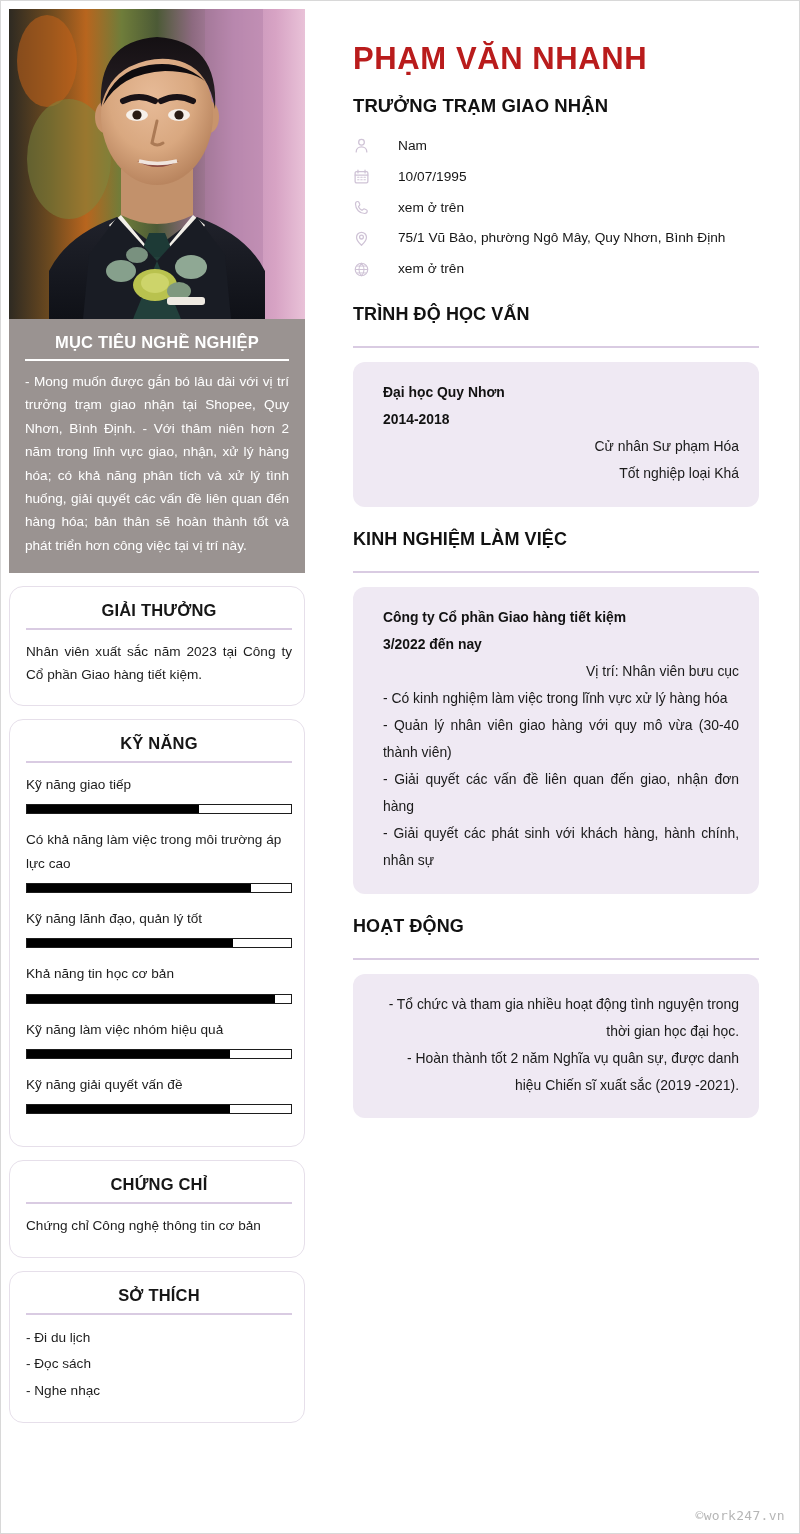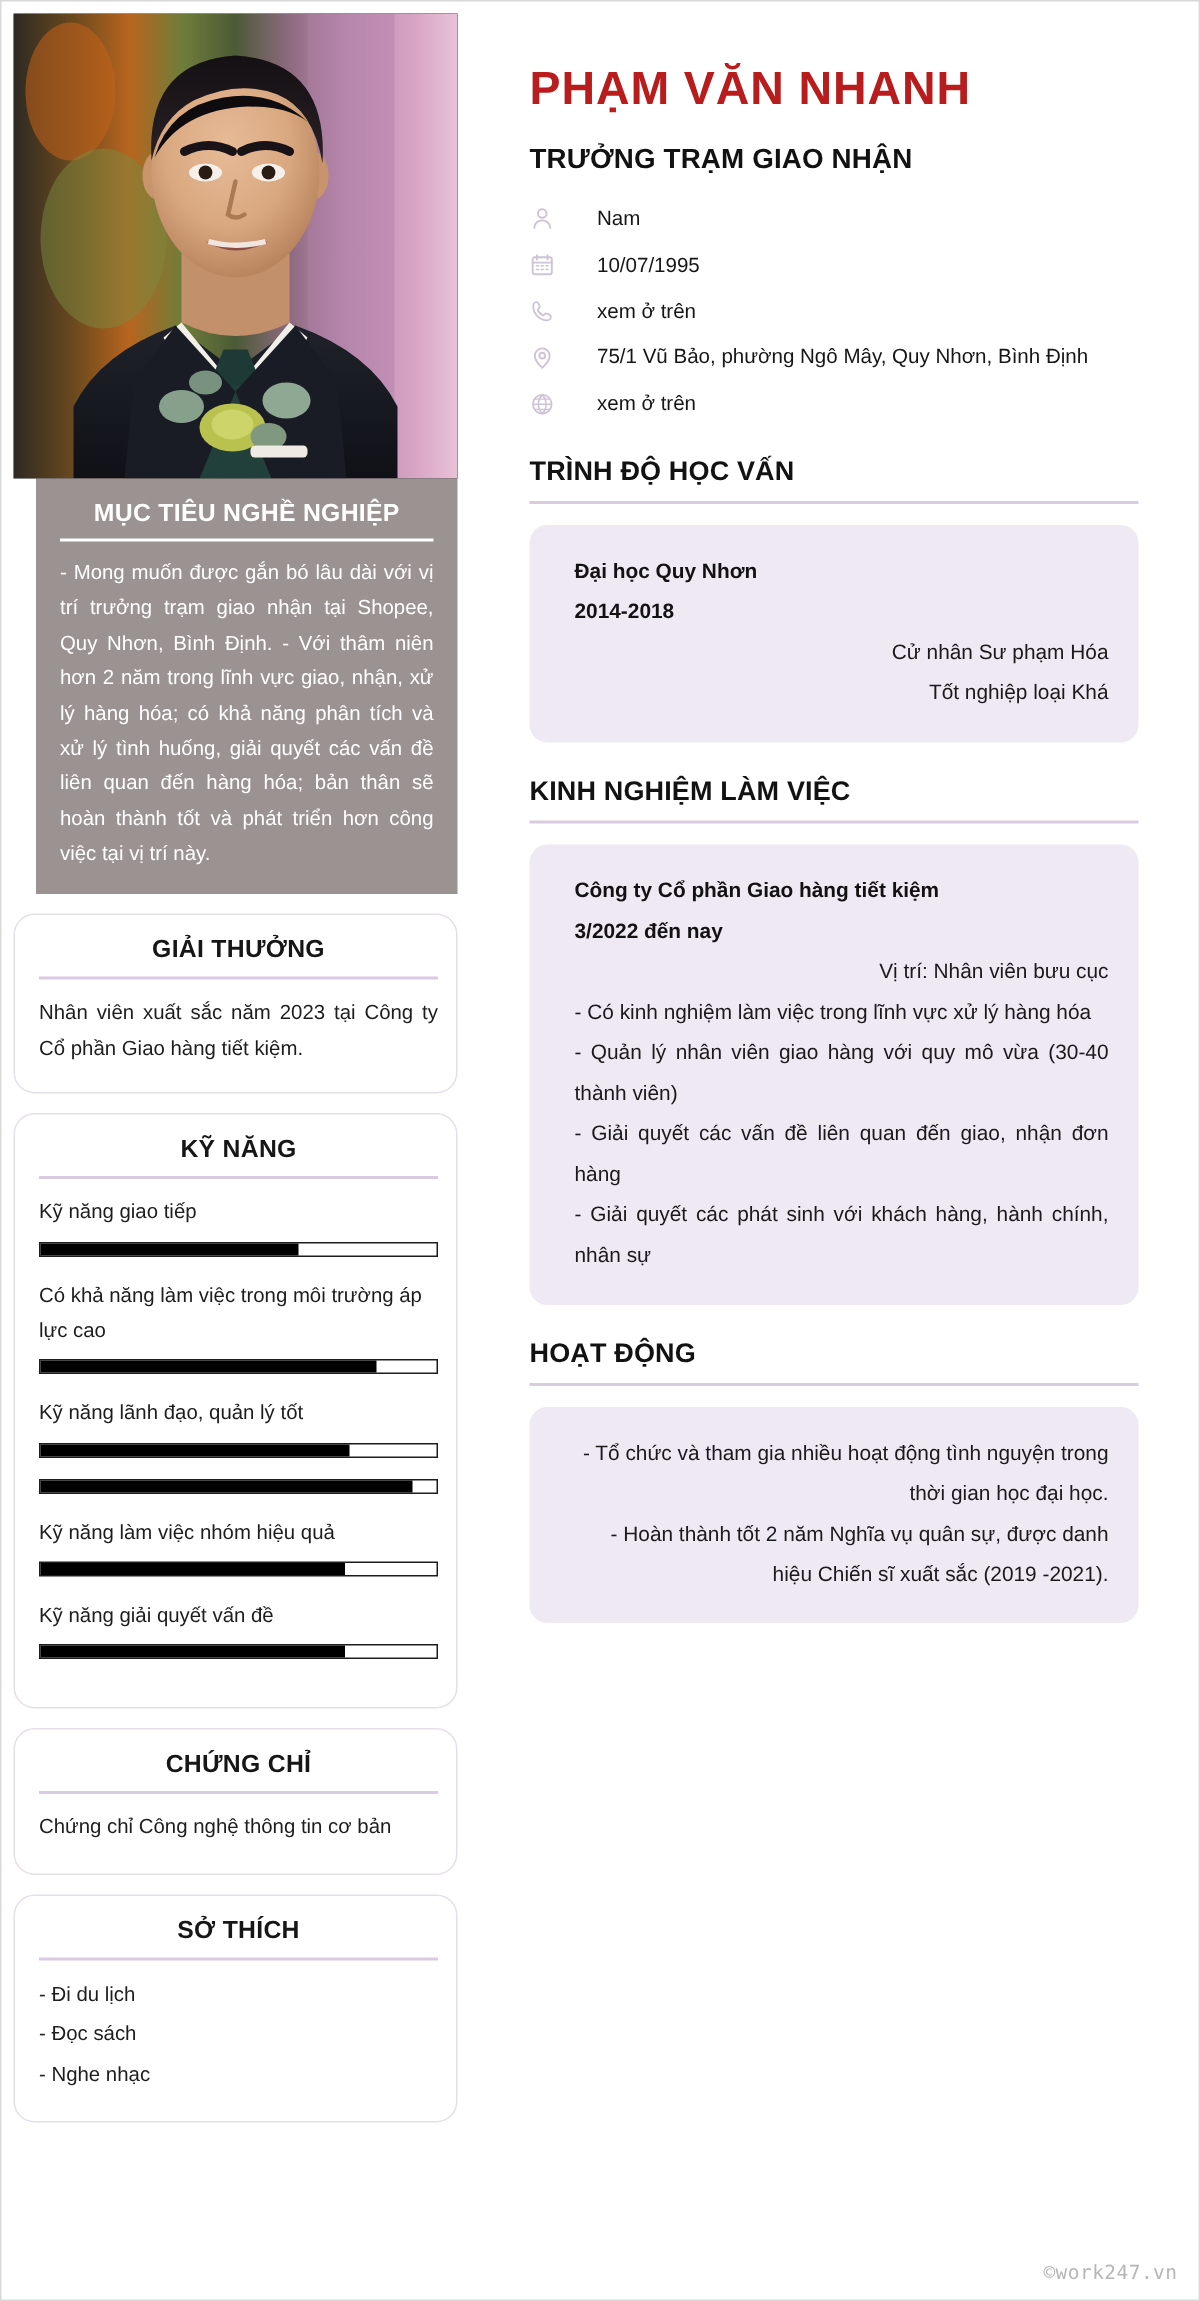--- a/index.html
+++ b/index.html
@@ -45,21 +45,20 @@
     overflow: hidden;
     background: #2b2226;
   }
   .photo-canvas { display: block; width: 296px; height: 310px; }
 
   
   .objective {
     background: #9a9391;
     padding: 14px 16px 16px 16px;
     color: #ffffff;
-    margin-left: 15px;
   }
   .objective h2 {
     font-size: 16.5px;
     font-weight: bold;
     letter-spacing: .2px;
     text-align: center;
     padding-bottom: 7px;
     margin-bottom: 9px;
     border-bottom: 2px solid #ffffff;
     color: #ffffff;
@@ -162,21 +161,21 @@
     font-size: 13.7px;
     color: #161616;
     line-height: 1.3;
   }
 
   .sec-head {
     font-size: 18px;
     font-weight: bold;
     color: #121212;
     letter-spacing: .1px;
-    padding-bottom: 9px;
+    padding-bottom: 21px;
     border-bottom: 2px solid #d9cbe2;
     margin-bottom: 14px;
   }
 
   .panel {
     background: #efe9f3;
     border-radius: 12px;
     padding: 17px 20px 19px 30px;
     margin-bottom: 22px;
   }
@@ -320,20 +319,21 @@
                 <div class="bar-fill" style="width: 85%;"></div>
               </div>
             </div>
             <div class="skill">
               <div class="skill-name">Kỹ năng lãnh đạo, quản lý tốt</div>
               <div class="bar">
                 <div class="bar-fill" style="width: 78%;"></div>
               </div>
             </div>
             <div class="skill">
+              <div class="skill-name">Khả năng tin học cơ bản</div>
               <div class="bar">
                 <div class="bar-fill" style="width: 94%;"></div>
               </div>
             </div>
             <div class="skill">
               <div class="skill-name">Kỹ năng làm việc nhóm hiệu quả</div>
               <div class="bar">
                 <div class="bar-fill" style="width: 77%;"></div>
               </div>
             </div>

